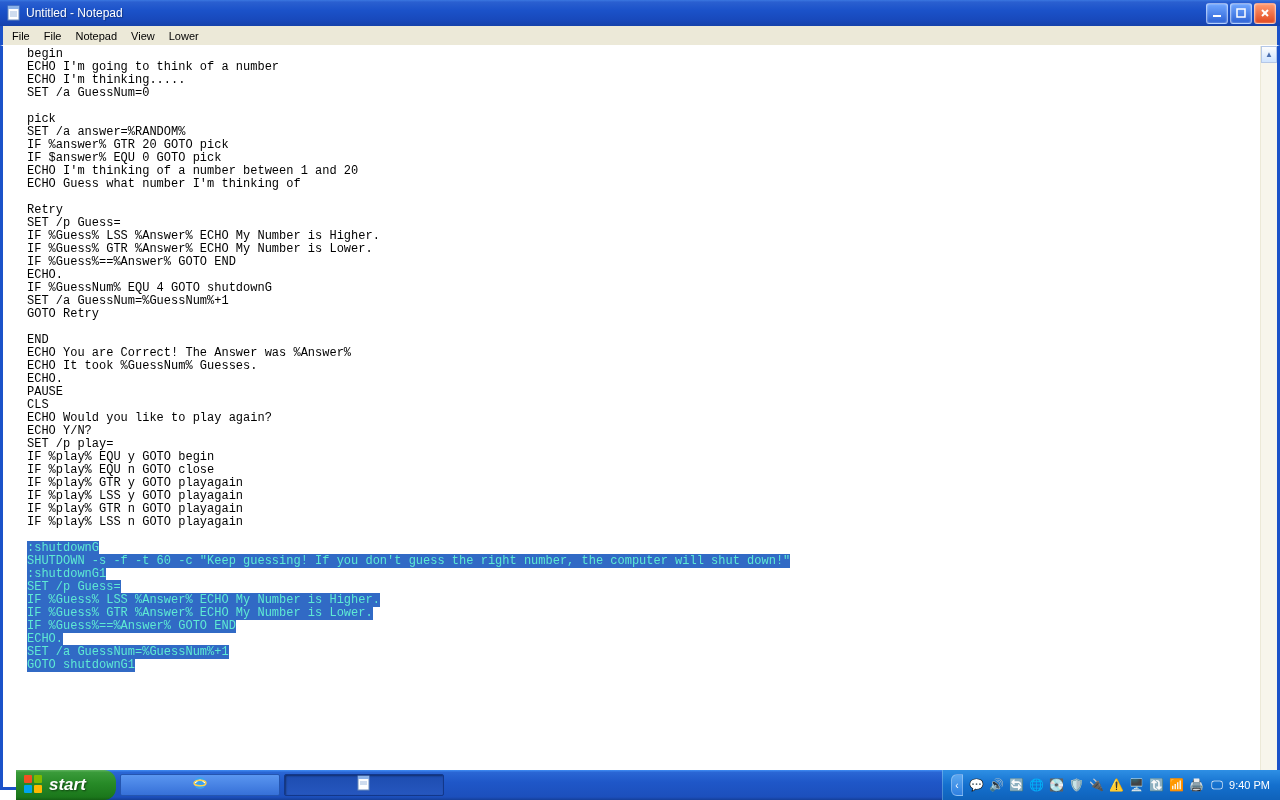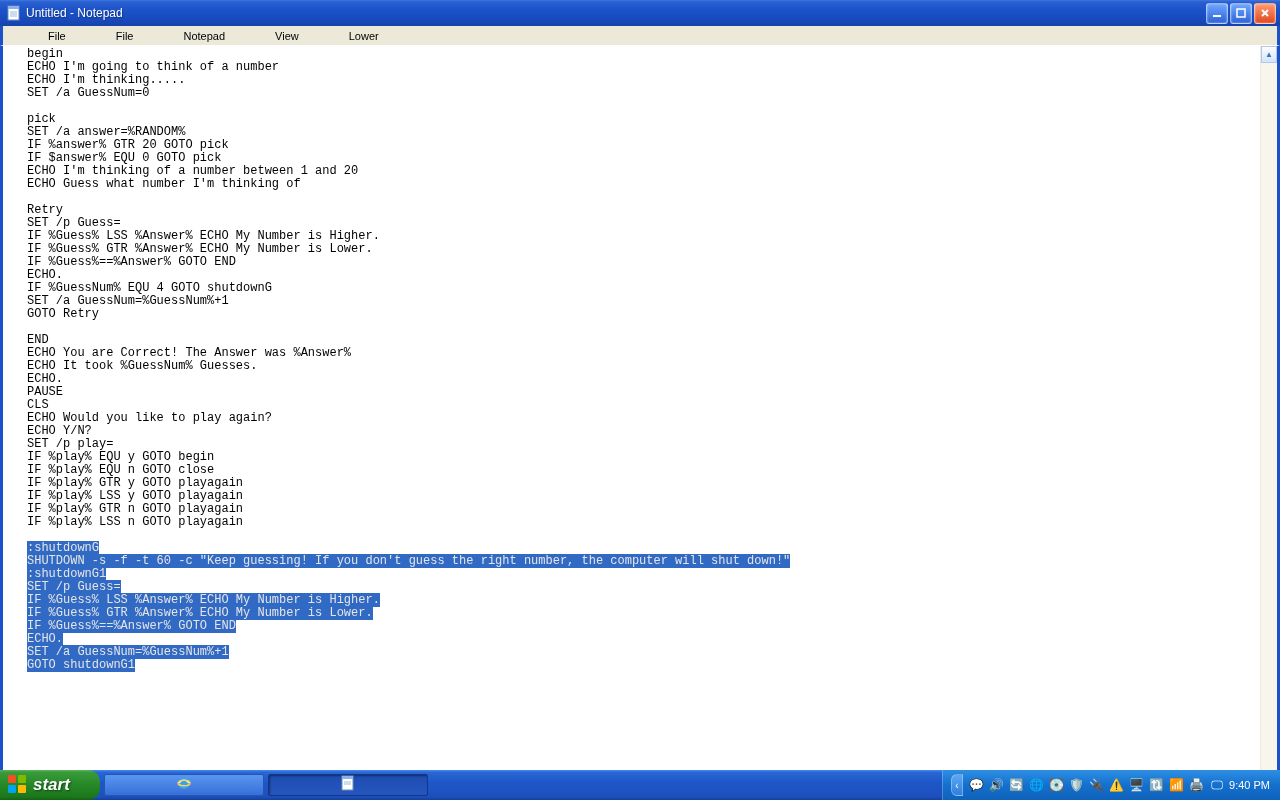--- a/index.html
+++ b/index.html
@@ -31,21 +31,21 @@
   .menubar {
     height:20px;
     border-left:3px solid #1b52c9;
     border-right:3px solid #1b52c9;
     background:#ece9d8;
     display:flex;align-items:center;
     font-size:11px;color:#000;
     padding-left:2px;
     border-bottom:1px solid #fff;
   }
-  .menubar span { padding:2px 7px; cursor:default;margin-left:36px; }
+  .menubar span { padding:2px 7px; cursor:default; }
   
   .clientwrap {
     border-left:3px solid #1b52c9;
     border-right:3px solid #1b52c9;
     border-bottom:3px solid #1b52c9;
     height:calc(800px - 26px - 30px);
     background:#fff;
     display:flex;
   }
   .editor {
@@ -53,31 +53,31 @@
     font-family:"Lucida Console","Courier New",monospace;
     font-size:12px;
     line-height:13px;
     white-space:pre;
     color:#000;
     padding:2px 0 0 3px;
     overflow:hidden;
     margin-left:21px;
   }
   .editor .line { height:13px; }
-  .editor .line .sel { background:#316ac5; color:#e5e5e5; }
+  .editor .line .sel { background:#316ac5; color:#5eead4; }
   .scrollbar {
     width:17px;background:#f1efe2;
     display:flex;flex-direction:column;
     border-left:1px solid #ece9d8;
   }
   .sbbtn{height:17px;background:linear-gradient(to bottom,#fdfdfd,#cfe4ff);border:1px solid #b4c7e7;display:flex;align-items:center;justify-content:center;font-size:8px;color:#4b6faf;}
   .sbtrack{flex:1;background:#f7f5ec;}
   
   .taskbar {
-    position:absolute; bottom:0; left:0; right:0; height:30px;
+    position:absolute; bottom:0; left:16px; right:0; height:30px;
     background:linear-gradient(to bottom,#3f8cf3 0%,#2a66d4 8%,#1f57c8 40%,#1c4fbc 90%,#153f99 100%);
     display:flex;align-items:stretch;
     color:#fff;font-size:11px;
   }
   .startbtn{
     width:100px;height:30px;
     background:linear-gradient(to bottom,#5fb35f 0%,#3a9b3a 8%,#278a27 45%,#1b771b 90%,#146014 100%);
     border-radius:0 12px 12px 0;
     display:flex;align-items:center;gap:5px;
     padding-left:8px;

